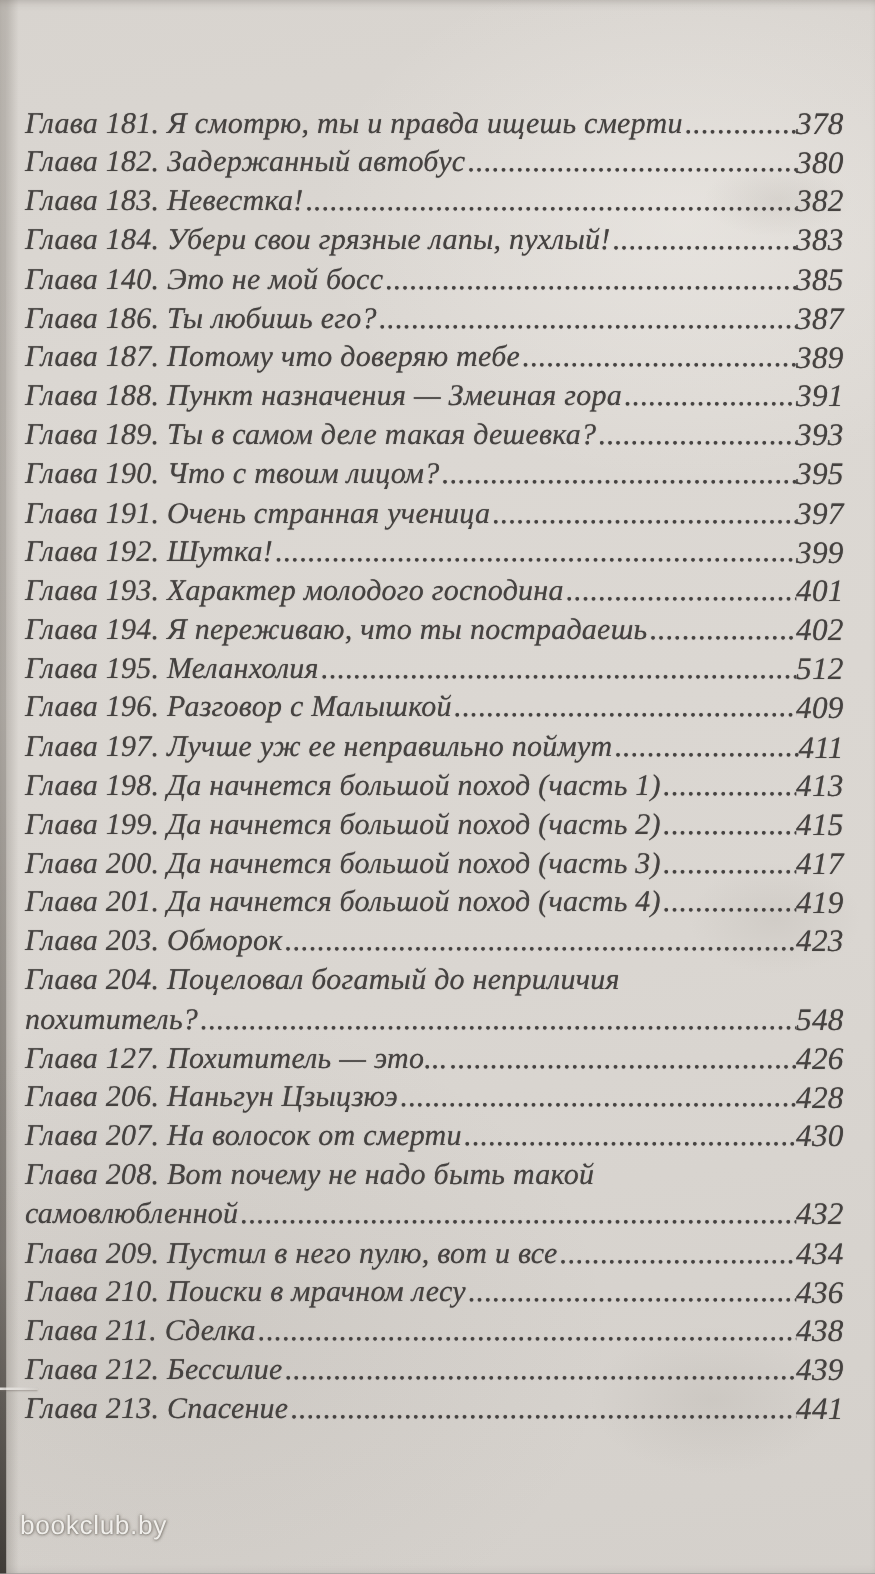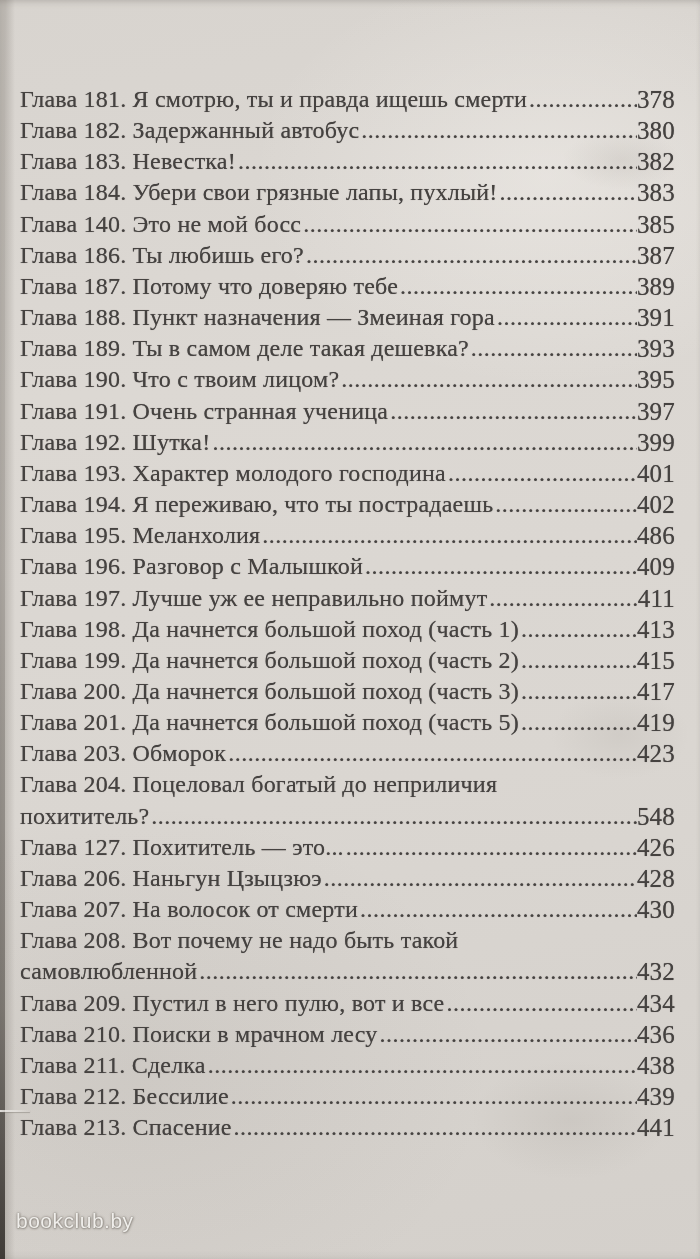--- a/index.html
+++ b/index.html
@@ -40,21 +40,21 @@
   .s2 { right:10px; top:690px;  width:140px; height:90px;  background:radial-gradient(ellipse, rgba(150,144,136,0.14), rgba(150,144,136,0) 70%); }
   .s3 { right:30px; top:1060px; width:200px; height:120px; background:radial-gradient(ellipse, rgba(150,144,136,0.15), rgba(150,144,136,0) 70%); }
 
   .toc {
     position:absolute; left:20px; right:25px; top:84px;
     color:#454240;
     font-size:24px;
     letter-spacing:0.2px;
     text-shadow:0 0 0.7px rgba(69,66,64,0.75);
   }
-  .toc-row { display:flex; align-items:flex-start; line-height:31.15px; white-space:nowrap; }
+  .toc-row { display:flex; align-items:flex-start; line-height:31.15px; white-space:nowrap;font-style:italic; }
   .toc-text { flex:0 0 auto; }
   .leader { flex:1 1 auto; overflow:hidden; min-width:0; padding:0 1px 0 2px; }
   .leader::after {
     content:"..................................................................................................................................................................";
     letter-spacing:0.5px;
   }
   .pagenum { flex:0 0 auto; font-size:25px; }
 
   .watermark {
     position:absolute; left:16px; top:1209px;
@@ -146,21 +146,21 @@
         <span class="pagenum">401</span>
       </div>
       <div class="toc-row">
         <span class="toc-text">Глава 194. Я переживаю, что ты пострадаешь</span>
         <span class="leader"></span>
         <span class="pagenum">402</span>
       </div>
       <div class="toc-row">
         <span class="toc-text">Глава 195. Меланхолия</span>
         <span class="leader"></span>
-        <span class="pagenum">486</span>
+        <span class="pagenum">512</span>
       </div>
       <div class="toc-row">
         <span class="toc-text">Глава 196. Разговор с Малышкой</span>
         <span class="leader"></span>
         <span class="pagenum">409</span>
       </div>
       <div class="toc-row">
         <span class="toc-text">Глава 197. Лучше уж ее неправильно поймут</span>
         <span class="leader"></span>
         <span class="pagenum">411</span>
@@ -174,21 +174,21 @@
         <span class="toc-text">Глава 199. Да начнется большой поход (часть 2)</span>
         <span class="leader"></span>
         <span class="pagenum">415</span>
       </div>
       <div class="toc-row">
         <span class="toc-text">Глава 200. Да начнется большой поход (часть 3)</span>
         <span class="leader"></span>
         <span class="pagenum">417</span>
       </div>
       <div class="toc-row">
-        <span class="toc-text">Глава 201. Да начнется большой поход (часть 5)</span>
+        <span class="toc-text">Глава 201. Да начнется большой поход (часть 4)</span>
         <span class="leader"></span>
         <span class="pagenum">419</span>
       </div>
       <div class="toc-row">
         <span class="toc-text">Глава 203. Обморок</span>
         <span class="leader"></span>
         <span class="pagenum">423</span>
       </div>
       <div class="toc-row">
         <span class="toc-text">Глава 204. Поцеловал богатый до неприличия</span>

